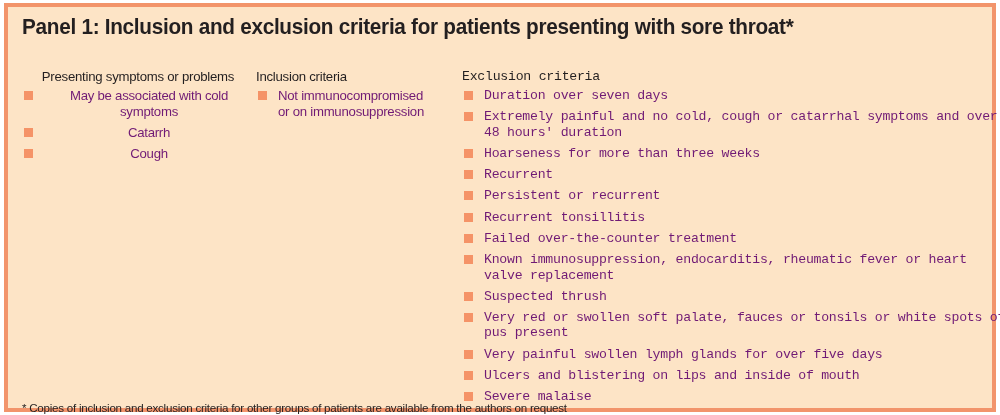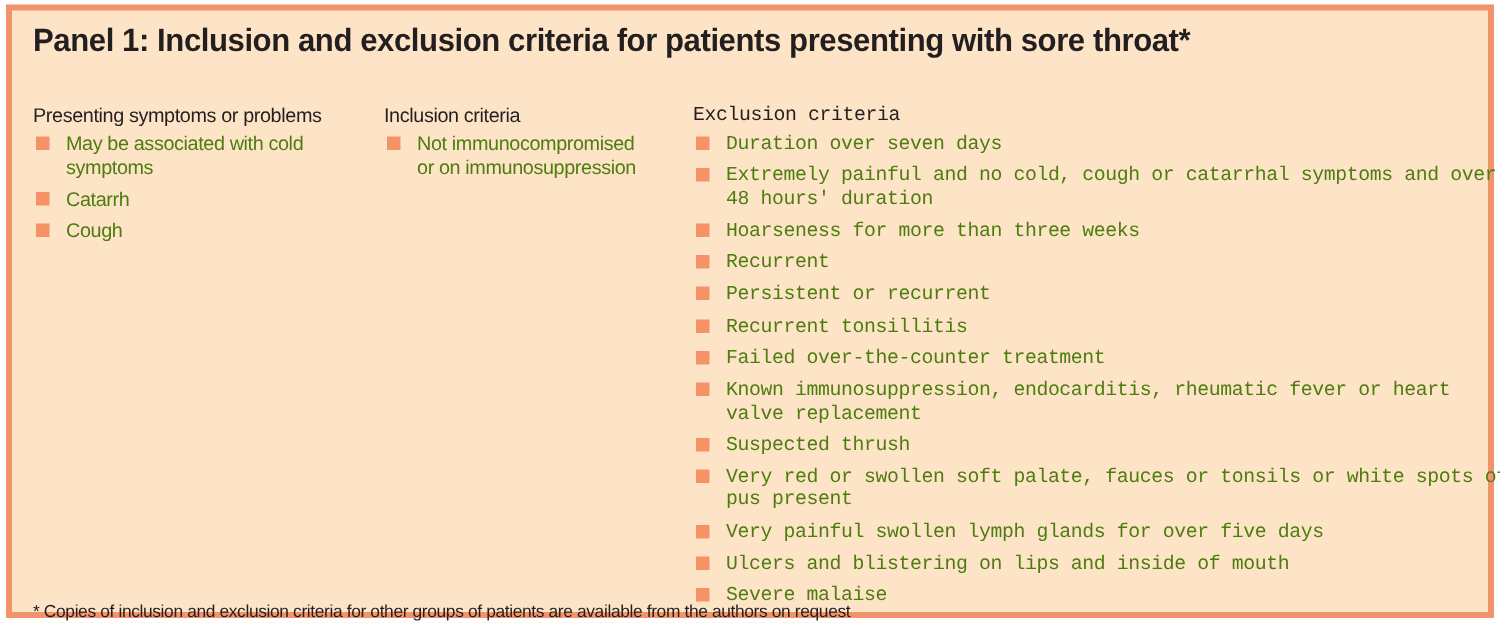--- a/index.html
+++ b/index.html
@@ -44,21 +44,21 @@
     white-space: nowrap;
     transform: scaleX(0.965);
     transform-origin: left center;
   }
 
   
   .col {
     position: absolute;
     top: 62px;
   }
-  .col-symptoms { left: 14px;  width: 232px; }
+  .col-symptoms { left: 14px;  width: 232px; text-align: center; }
   .col-inclusion{ left: 248px; width: 192px; }
   .col-exclusion{ left: 454px; width: 545px; font-family: Liberation Mono, monospace; }
 
   .col-heading {
     font-size: 13.2px;
     font-weight: 400;
     color: #231f20;
     line-height: 15px;
     margin: 0 0 4px 0;
     letter-spacing: -0.25px;
@@ -69,21 +69,21 @@
     list-style: none;
     margin: 0;
     padding: 0;
   }
 
   ul.crit-list > li {
     position: relative;
     padding-left: 22px;
     font-size: 13.2px;
     line-height: 15.6px;
-    color: #4d7c0f;
+    color: #701a75;
     letter-spacing: -0.25px;
     margin-bottom: 5.4px;
   }
   ul.crit-list.tight > li { margin-bottom: 5.6px; }
 
   ul.crit-list > li .bullet-sq {
     position: absolute;
     left: 2px;
     top: 3px;
     width: 9px;

